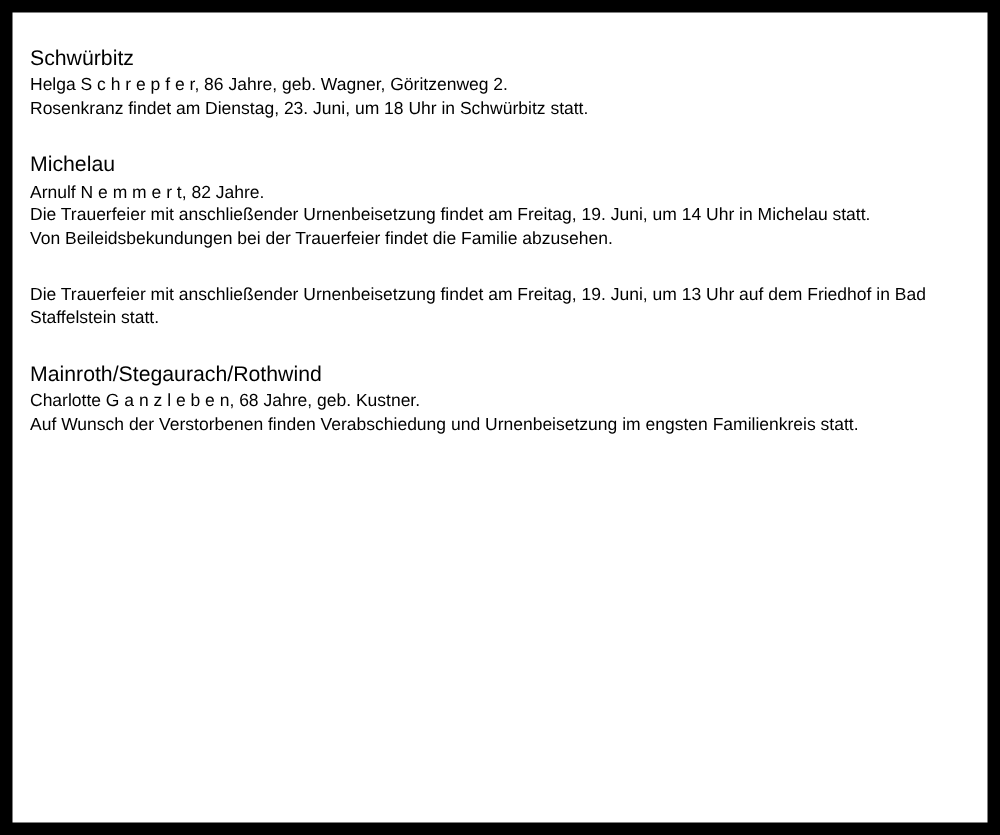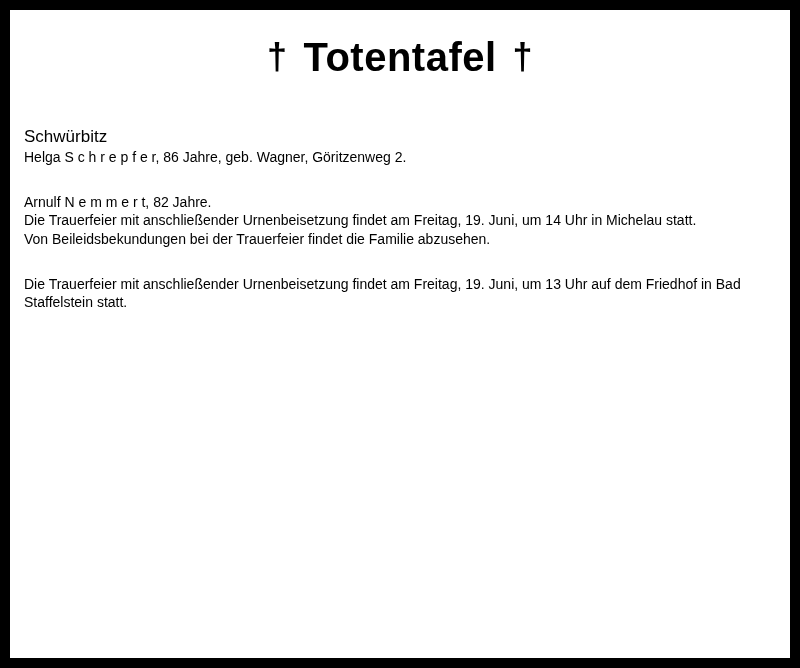--- a/index.html
+++ b/index.html
@@ -63,34 +63,38 @@
     line-height: 1.33;
     margin: 0;
   }
 </style>
 </head>
 <body>
 
 <div class="page">
   <div class="sheet">
 
-    <h1 class="masthead">
-      <span class="cross">†</span><span class="title">Totentafel</span><span class="cross">†</span>
-    </h1>
 
     <div class="entry">
       <div class="place">Schwürbitz</div>
       <p class="line">Helga  S c h r e p f e r, 86 Jahre, geb. Wagner, Göritzenweg 2.</p>
+      <p class="line">Rosenkranz findet am Dienstag, 23. Juni, um 18 Uhr in Schwürbitz statt.</p>
     </div>
 
     <div class="entry">
+      <div class="place">Michelau</div>
       <p class="line">Arnulf  N e m m e r t, 82 Jahre.</p>
       <p class="line">Die Trauerfeier mit anschließender Urnenbeisetzung findet am Freitag, 19. Juni, um 14 Uhr in Michelau statt.</p>
       <p class="line">Von Beileidsbekundungen bei der Trauerfeier findet die Familie abzusehen.</p>
     </div>
 
     <div class="entry">
       <p class="line">Die Trauerfeier mit anschließender Urnenbeisetzung findet am Freitag, 19. Juni, um 13 Uhr auf dem Friedhof in Bad Staffelstein statt.</p>
     </div>
 
+    <div class="entry">
+      <div class="place">Mainroth/Stegaurach/Rothwind</div>
+      <p class="line">Charlotte  G a n z l e b e n, 68 Jahre, geb. Kustner.</p>
+      <p class="line">Auf Wunsch der Verstorbenen finden Verabschiedung und Urnenbeisetzung im engsten Familienkreis statt.</p>
+    </div>
 
   </div>
 </div>
 
 </body></html>

